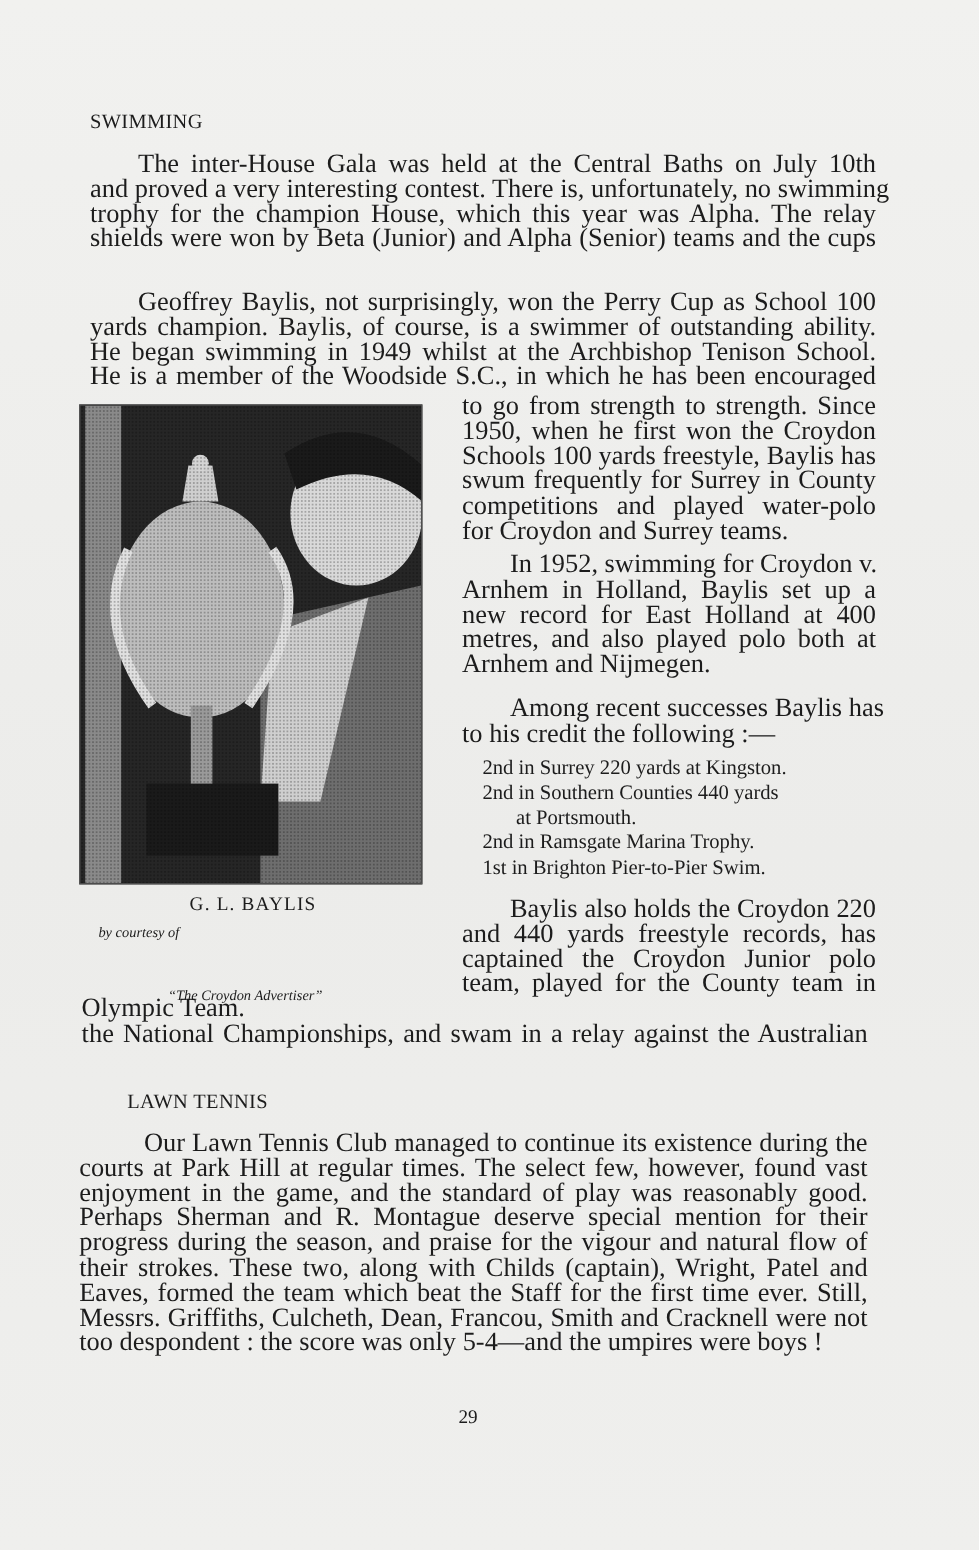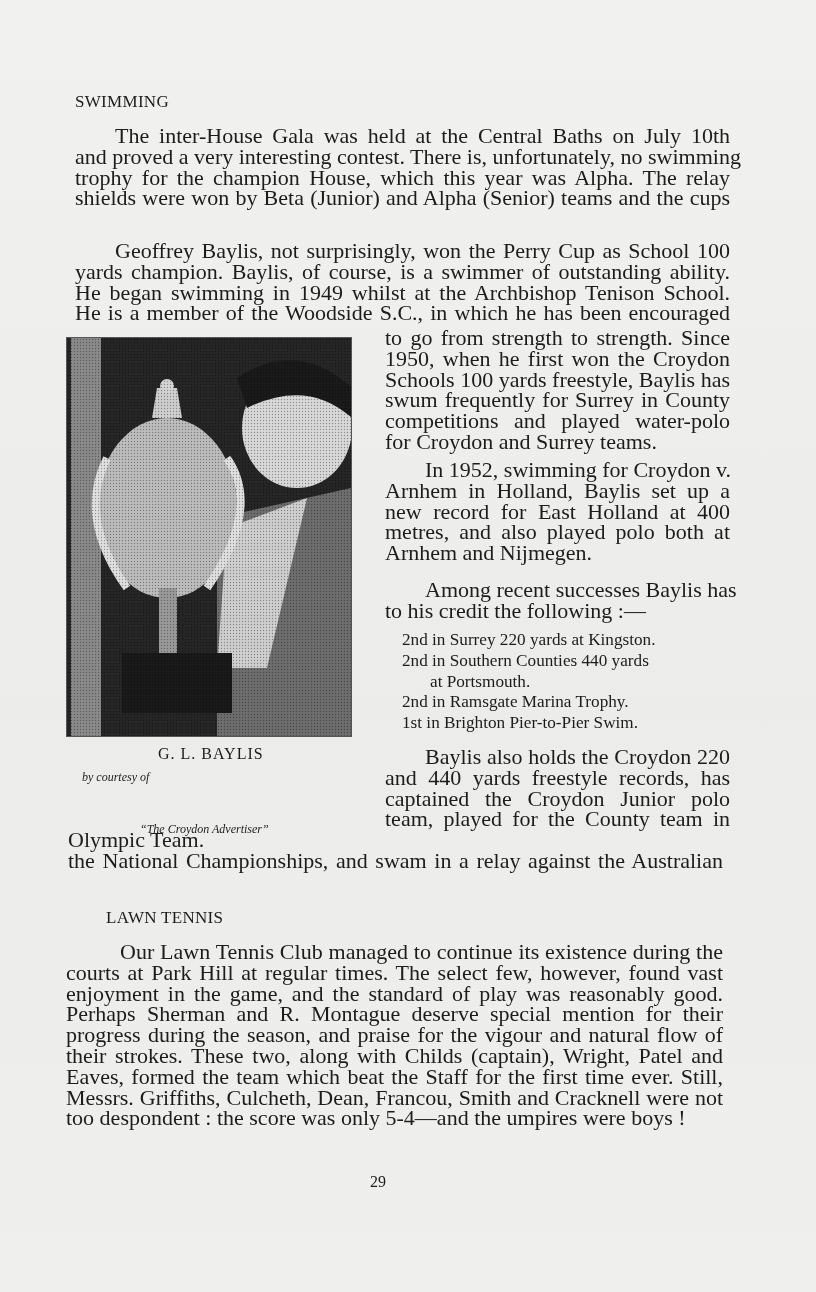--- a/index.html
+++ b/index.html
@@ -20,21 +20,21 @@
   .photo {
     position: absolute; left: 66px; top: 337px; width: 284px; height: 398px;
     background: #2a2a2a; overflow: hidden;
     border: 1px solid #555;
   }
   .caption-name { position: absolute; left: 158px; top: 745px; font-size: 16px; letter-spacing: 1px; }
   .caption-credit { position: absolute; font-style: italic; font-size: 12px; }
   .list { position: absolute; left: 402px; top: 630px; width: 326px; font-size: 17.2px; line-height: 20.8px; }
   .list .item { display: block; }
   .list .cont { display: block; padding-left: 28px; }
-  .page-num { position: absolute; left: 370px; top: 1173px; font-size: 16px; }
+  .page-num { position: absolute; left: 382px; top: 1173px; font-size: 16px; }
 </style>
 </head>
 <body>
 
 <div class="page">
 
   <div class="heading" style="left:75px; top:92px;">SWIMMING</div>
 
   <div class="para" style="left:75px; top:126px; width:655px;">
     <span class="line" style="padding-left:40px;">The inter-House Gala was held at the Central Baths on July 10th</span>

